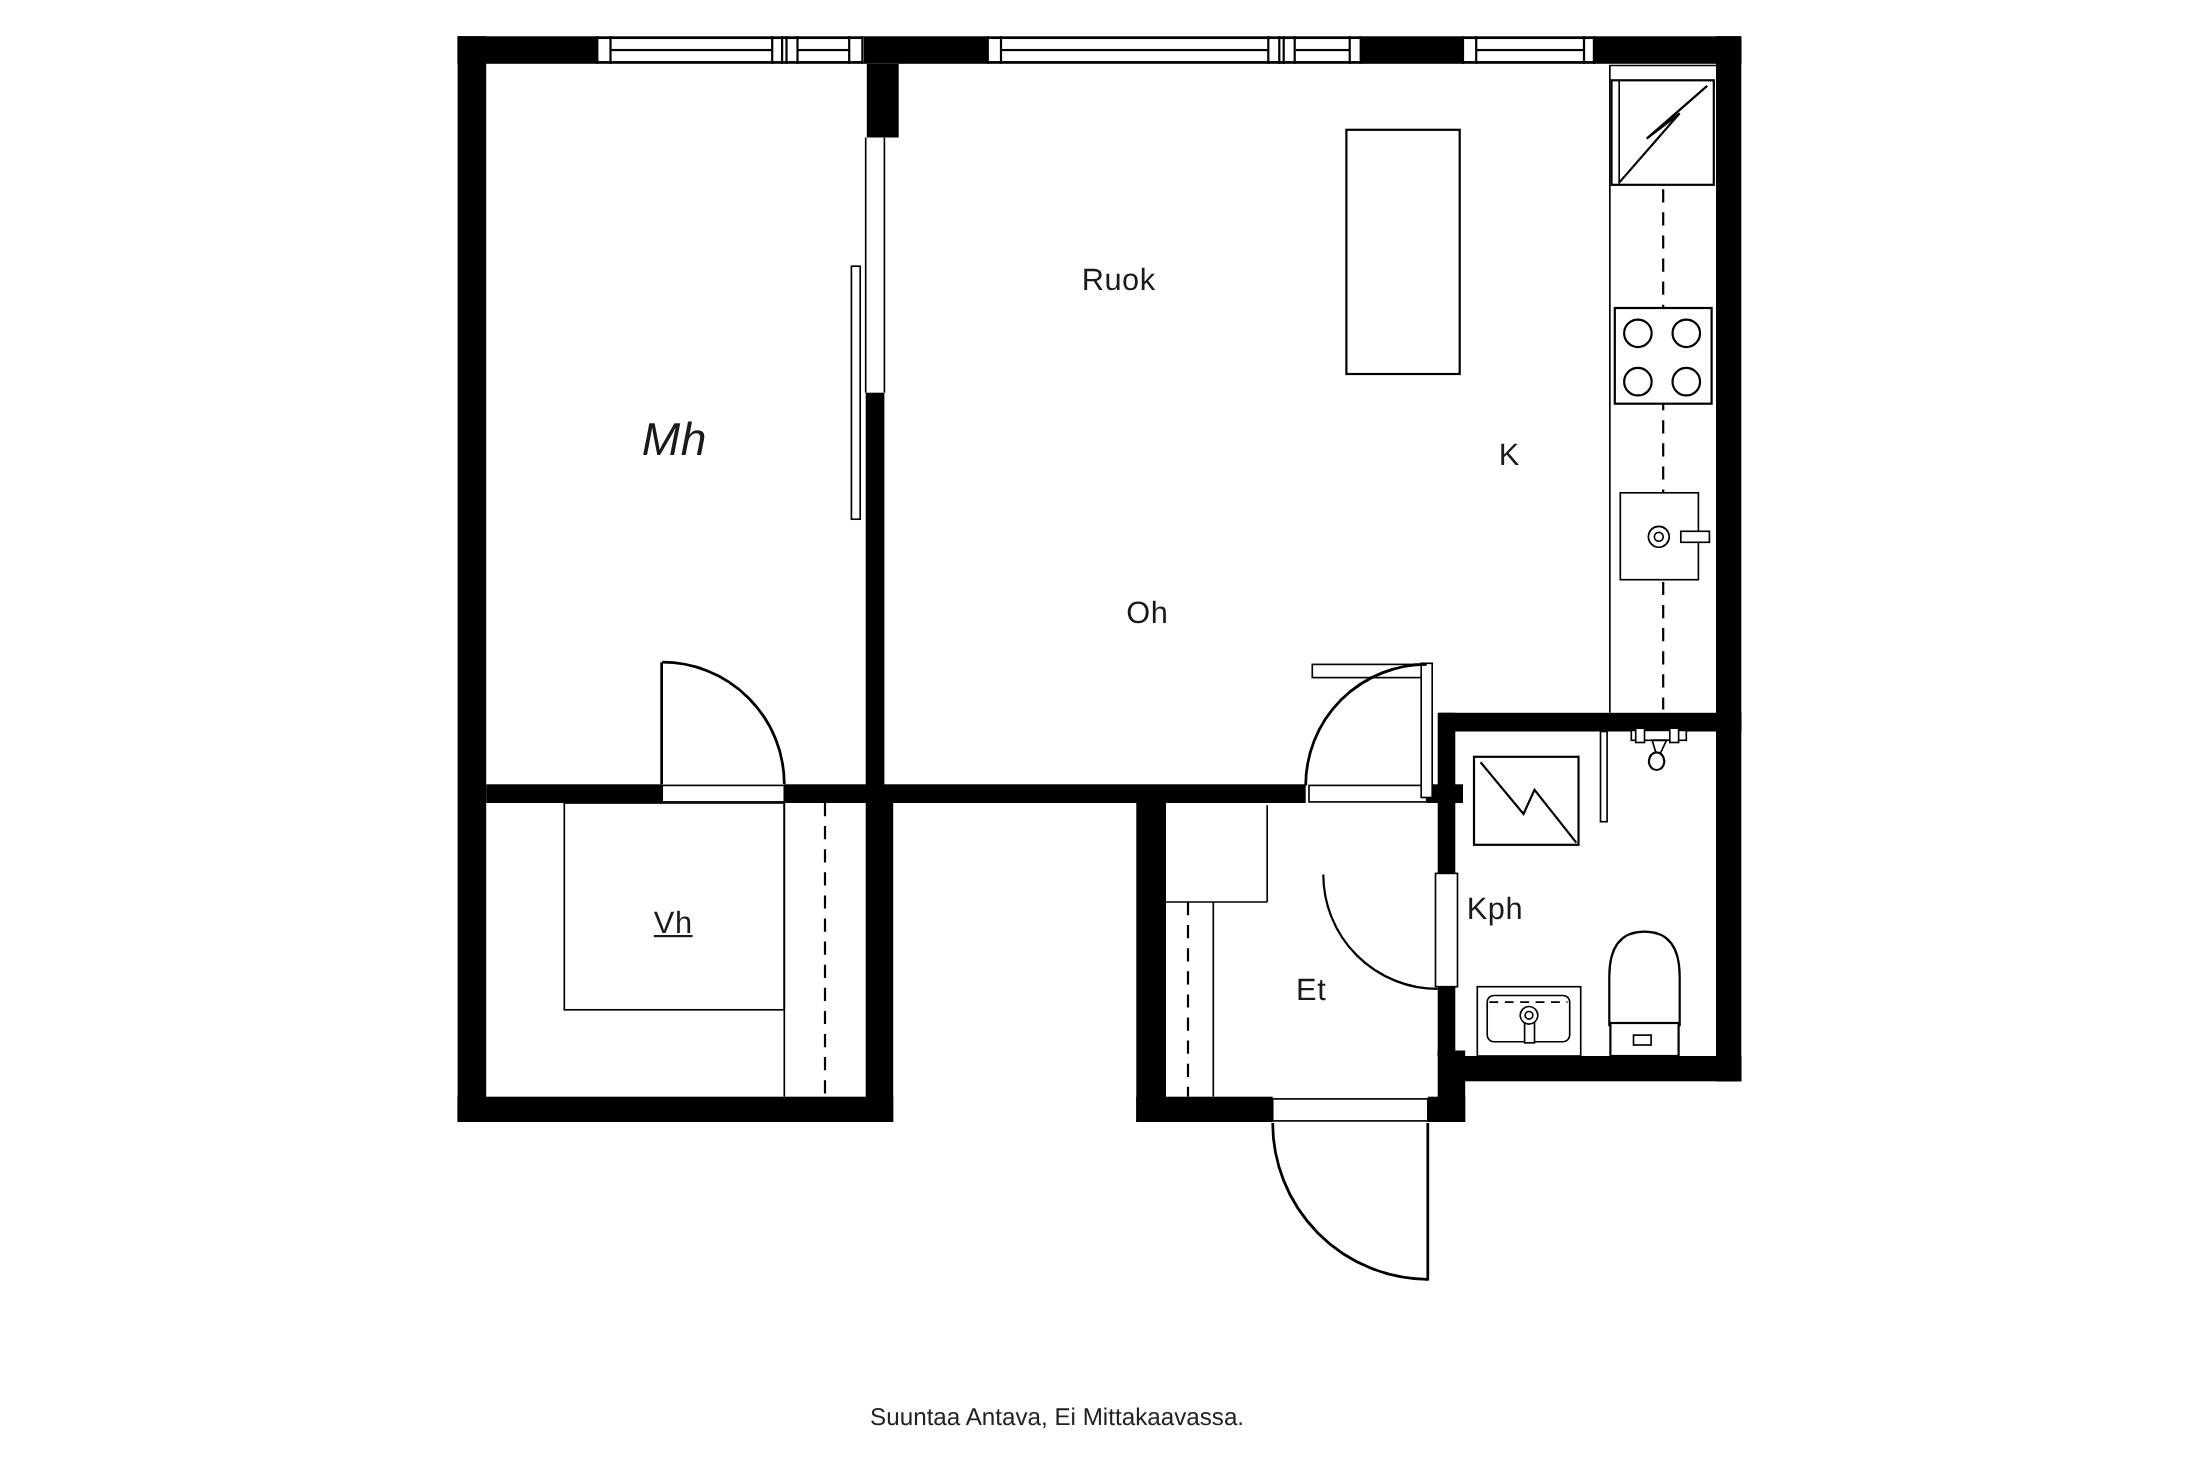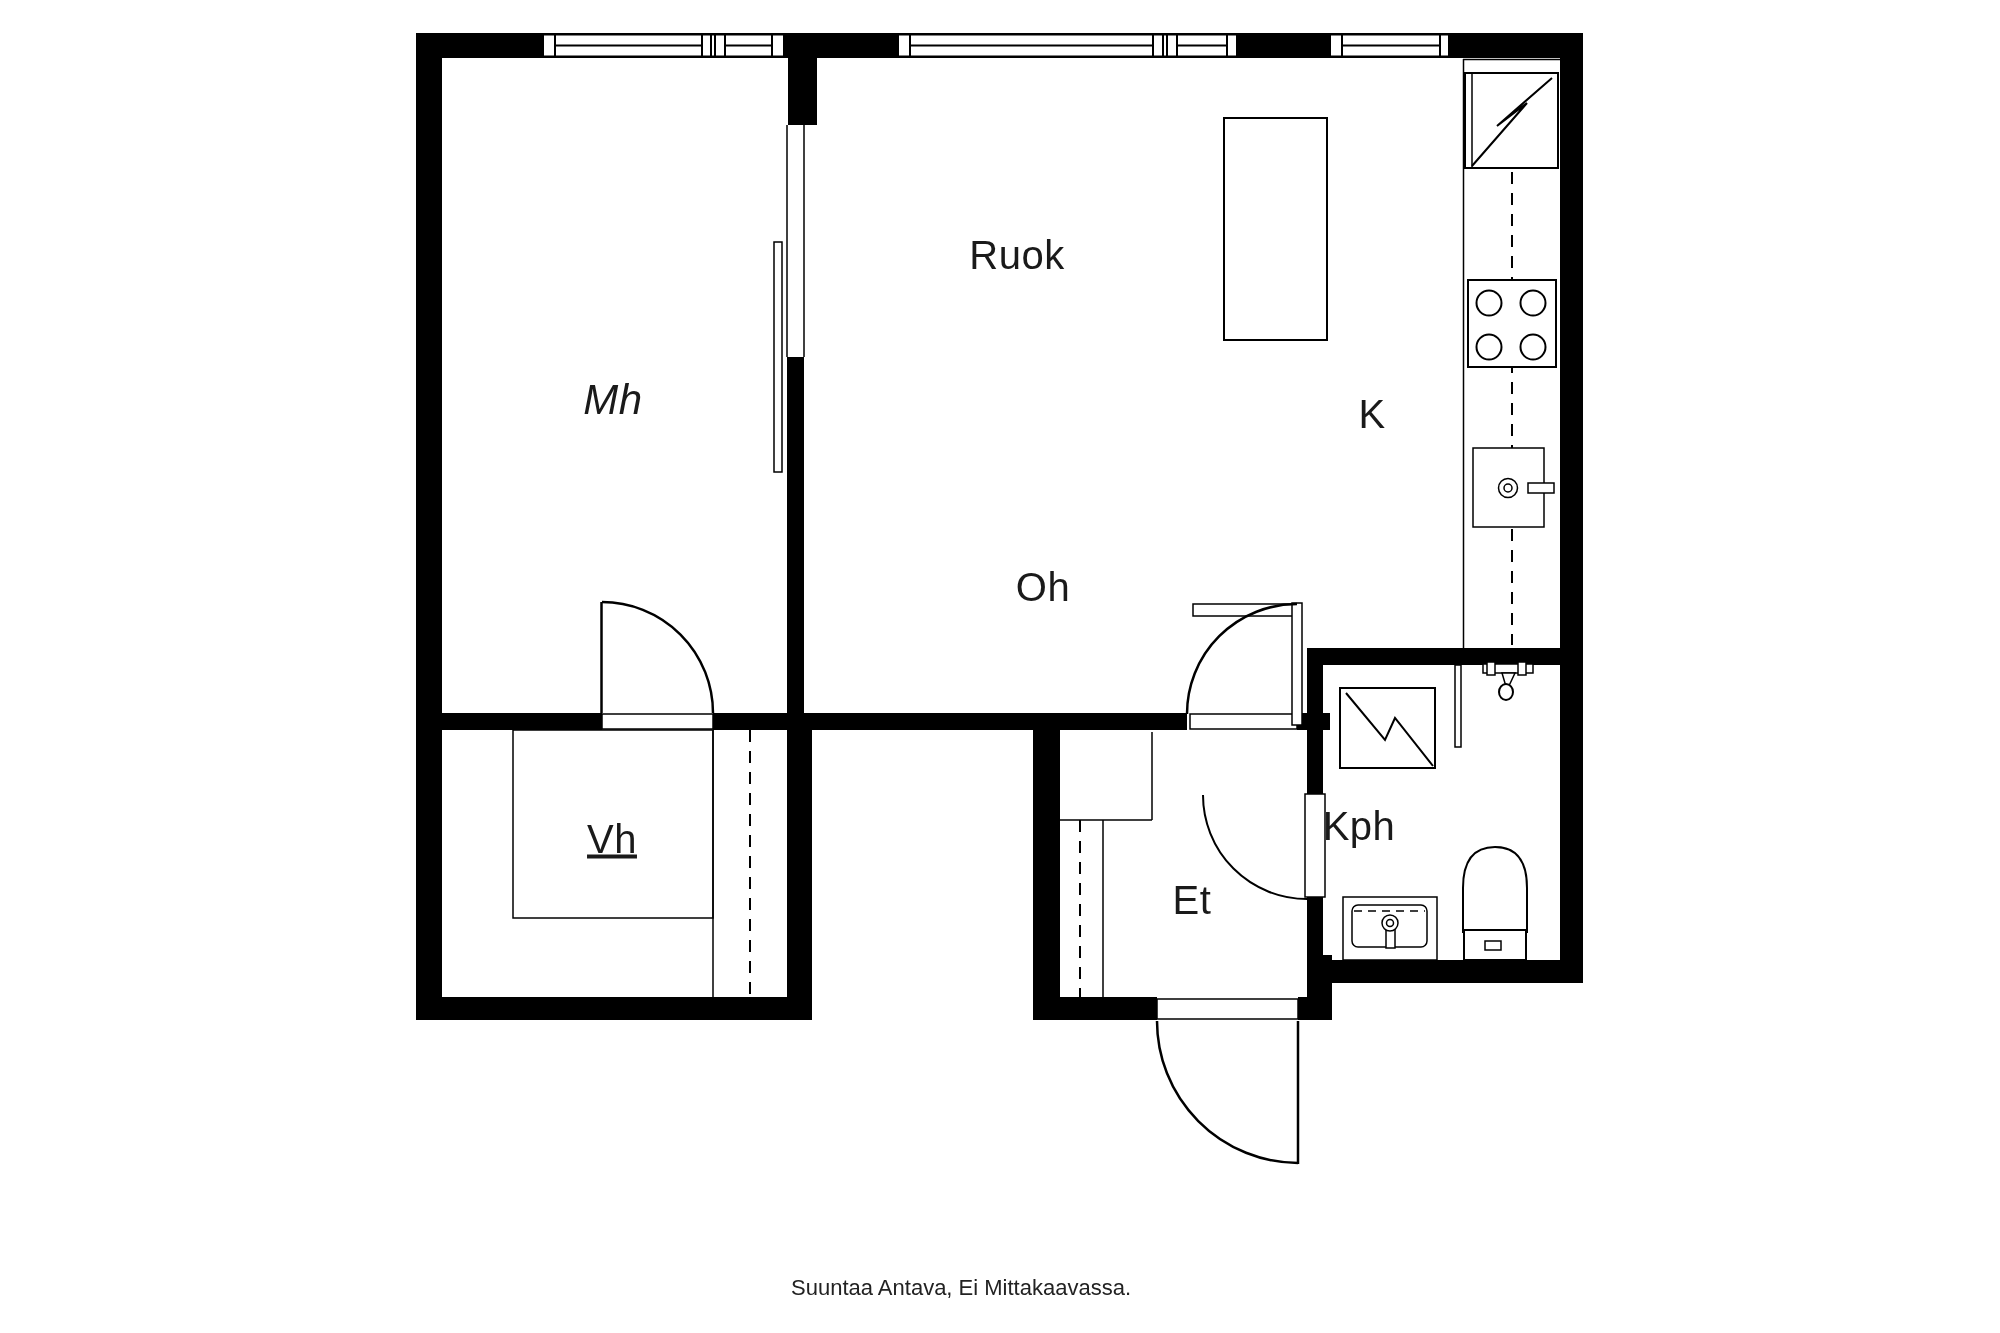--- a/index.html
+++ b/index.html
@@ -3,25 +3,25 @@
 <meta charset="utf-8">
 <style>
   html,body{margin:0;padding:0;background:#ffffff;}
   .canvas{
     position:relative;width:2000px;height:1333px;background:#ffffff;overflow:hidden;
     font-family:"Liberation Sans","DejaVu Sans",sans-serif;
   }
   .canvas svg{position:absolute;left:0;top:0;}
   .room-label{
     position:absolute;transform:translate(-50%,-50%);
-    color:#1a1a1a;font-size:40px;font-weight:400;white-space:nowrap;letter-spacing:0.5px;
+    color:#1a1a1a;font-size:28px;font-weight:400;white-space:nowrap;letter-spacing:0.5px;
   }
   .room-label.mh{left:613px;top:400px;font-size:42px;font-style:italic;}
   .room-label.ruok{left:1017px;top:255px;}
-  .room-label.oh{left:1043px;top:587px;}
+  .room-label.oh{left:1043px;top:557px;}
   .room-label.k{left:1372px;top:414px;}
   .room-label.vh{left:612px;top:839px;text-decoration:underline;}
   .room-label.et{left:1192px;top:900px;}
   .room-label.kph{left:1359px;top:826px;}
   .caption{
     position:absolute;left:961px;top:1288px;transform:translate(-50%,-50%);
     color:#222;font-size:22px;white-space:nowrap;
   }
   .w{fill:#000;stroke:none;}
   .ln{stroke:#000;fill:none;}

